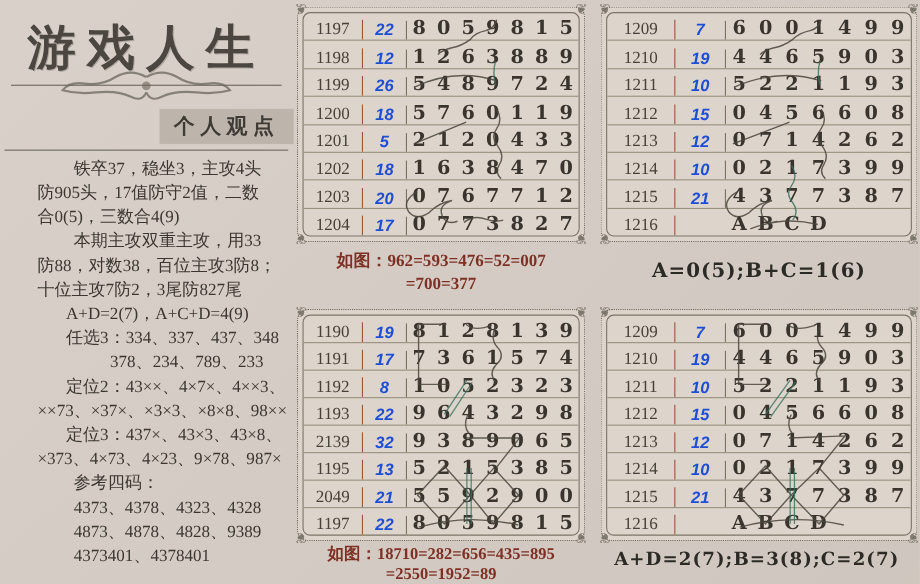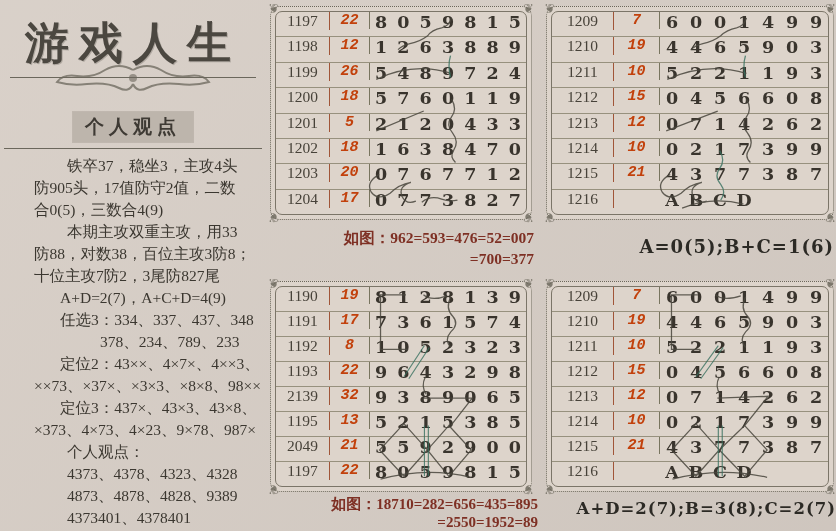--- a/index.html
+++ b/index.html
@@ -13,55 +13,55 @@
   .page{position:relative;width:836px;height:531px;background:
     linear-gradient(135deg, rgba(255,255,255,.06), rgba(0,0,0,.04)), var(--page-bg)}
 
   
   .left-col{position:absolute;left:0;top:0;width:266px;height:531px}
   .masthead{margin-top:14px;text-align:center;font-family:"DejaVu Serif",serif;
     font-weight:bold;font-size:44px;letter-spacing:10px;color:#4b4740;
     text-shadow:1px 1px 0 rgba(60,55,48,.25)}
   .divider{position:relative;margin:4px 10px 0 10px;border-top:1.5px solid #6b675c}
   .flourish-svg{position:absolute;left:50%;top:-14px;transform:translateX(-50%);opacity:.75}
-  .section-row{margin-top:34px;text-align:center}
+  .section-row{margin-top:22px;text-align:right}
   .section-label{display:inline-block;background:var(--label-bg);padding:2px 12px;
     font-family:"Liberation Sans",sans-serif;font-weight:bold;font-size:19px;
     letter-spacing:5px;color:#3e3a34;box-shadow:0 0 0 1px rgba(120,112,100,.25)}
   .rule2{margin:6px 4px 0 4px;border-top:1.5px solid #6b675c}
   .article{margin-top:6px;padding:0 6px 0 34px;font-size:15.5px;line-height:22px;color:#3b3730}
   .article .ln{white-space:nowrap}
   .i1{padding-left:26px}.i2{padding-left:33px}.i4{padding-left:66px}
 
   
   .ltable{position:absolute;background:var(--table-bg);border:1px dotted #6b675b;
     border-radius:10px;padding:4px}
   .grid{height:100%;border:1.5px solid #7b7568;border-radius:7px;display:flex;
     flex-direction:column;overflow:hidden}
-  .trow{flex:1;display:flex;align-items:flex-start}
+  .trow{flex:1;display:flex;align-items:flex-end}
   .trow + .trow{border-top:1px solid var(--grid-line)}
   .cell{display:flex;align-items:center;justify-content:center}
   .cell.period{font-family:"Liberation Serif",serif;font-size:15.5px;color:#474239;
     border-right:1px solid var(--divider-red)}
-  .cell.value{font-family:Liberation Mono, monospace;font-style:italic;font-weight:bold;
-    font-size:15px;color:#c2410c;border-right:1.5px solid var(--divider-olive)}
+  .cell.value{font-family:Liberation Sans, sans-serif;font-style:italic;font-weight:bold;
+    font-size:15px;color:#1d4ed8;border-right:1.5px solid var(--divider-olive)}
   .narrow .cell.period{width:54px}.narrow .cell.value{width:40px}
   .wide .cell.period{width:62px}.wide .cell.value{width:46px}
   .digits{flex:1;display:flex}
   .digit{flex:1;display:flex;align-items:center;justify-content:center;
     font-family:"DejaVu Serif",serif;font-weight:bold;font-size:17.5px;color:#39342d}
   .corner{position:absolute;font-size:13px;color:#6b675b;opacity:.8;line-height:1}
   .corner.tl{left:-3px;top:-5px;transform:scaleX(-1)}
   .corner.tr{right:-3px;top:-5px}
   .corner.bl{left:-3px;bottom:-5px;transform:scale(-1,-1)}
   .corner.br{right:-3px;bottom:-5px;transform:scaleY(-1)}
   .scribbles{position:absolute;left:5px;top:5px;pointer-events:none}
 
   
-  .cap{position:absolute;text-align:right}
+  .cap{position:absolute;text-align:center}
   .cap.red{color:var(--caption-red);font-size:15.5px;font-weight:600;line-height:21px}
   .cap.black{color:#2c2a25;font-family:"DejaVu Serif",serif;font-weight:bold;
     font-size:18px;letter-spacing:1px}
 </style>
 </head>
 <body>
 
 <div class="page">
 
   <div class="left-col">
@@ -84,21 +84,21 @@
       <div class="ln i2">本期主攻双重主攻，用33</div>
       <div class="ln">防88，对数38，百位主攻3防8；</div>
       <div class="ln">十位主攻7防2，3尾防827尾</div>
       <div class="ln i1">A+D=2(7)，A+C+D=4(9)</div>
       <div class="ln i1">任选3：334、337、437、348</div>
       <div class="ln i4">378、234、789、233</div>
       <div class="ln i1">定位2：43××、4×7×、4××3、</div>
       <div class="ln">××73、×37×、×3×3、×8×8、98××</div>
       <div class="ln i1">定位3：437×、43×3、43×8、</div>
       <div class="ln">×373、4×73、4×23、9×78、987×</div>
-      <div class="ln i2">个人观点：</div>
+      <div class="ln i2">参考四码：</div>
       <div class="ln i2">4373、4378、4323、4328</div>
       <div class="ln i2">4873、4878、4828、9389</div>
       <div class="ln i2">4373401、4378401</div>
     </div>
   </div>
 
   <div class="ltable narrow" style="left:270px;top:6px;width:262px;height:214px">
     <span class="corner tl">❦</span>
     <span class="corner tr">❦</span>
     <span class="corner bl">❦</span>

